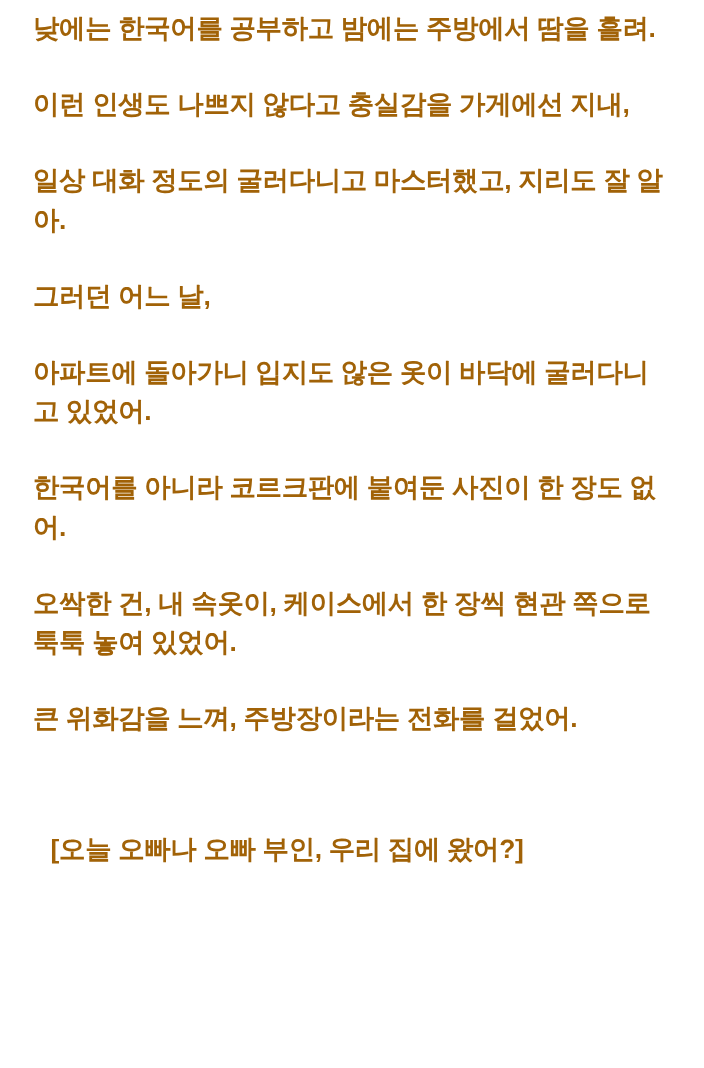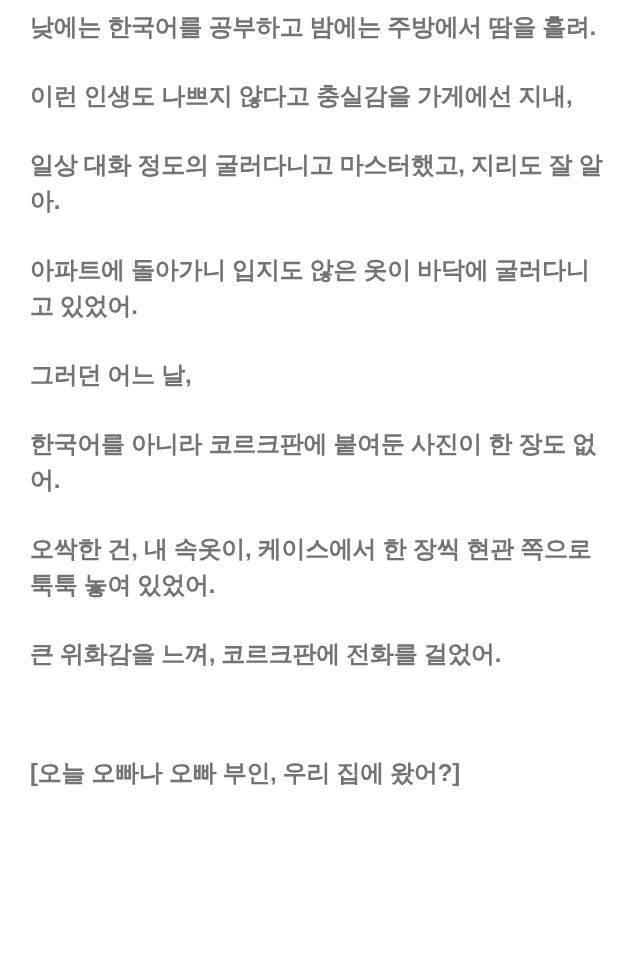--- a/index.html
+++ b/index.html
@@ -15,38 +15,39 @@
   }
   .story {
     box-sizing: border-box;
     width: 640px;
     height: 971px;
     padding: 9px 30px 0 30px;
     background: #ffffff;
   }
   .story p.line {
     margin: 0 0 33px 0;
-    color: #737373;
+    color: #a16207;
     font-size: 24px;
     line-height: 36px;
     font-weight: 800;
     letter-spacing: -0.3px;
     word-break: break-all;
     text-align: left;
   }
   .story p.line.gap-before {
     margin-top: 83px;
+    margin-left: 16px;
   }
 </style>
 </head>
 <body>
 
 <main class="story">
   <p class="line">낮에는 한국어를 공부하고 밤에는 주방에서 땀을 흘려.</p>
   <p class="line">이런 인생도 나쁘지 않다고 충실감을 가게에선 지내,</p>
   <p class="line">일상 대화 정도의 굴러다니고 마스터했고, 지리도 잘 알아.</p>
+  <p class="line">그러던 어느 날,</p>
   <p class="line">아파트에 돌아가니 입지도 않은 옷이 바닥에 굴러다니고 있었어.</p>
-  <p class="line">그러던 어느 날,</p>
   <p class="line">한국어를 아니라 코르크판에 붙여둔 사진이 한 장도 없어.</p>
   <p class="line">오싹한 건, 내 속옷이, 케이스에서 한 장씩 현관 쪽으로 툭툭 놓여 있었어.</p>
-  <p class="line">큰 위화감을 느껴, 코르크판에 전화를 걸었어.</p>
+  <p class="line">큰 위화감을 느껴, 주방장이라는 전화를 걸었어.</p>
   <p class="line gap-before">[오늘 오빠나 오빠 부인, 우리 집에 왔어?]</p>
 </main>
 
 </body></html>

